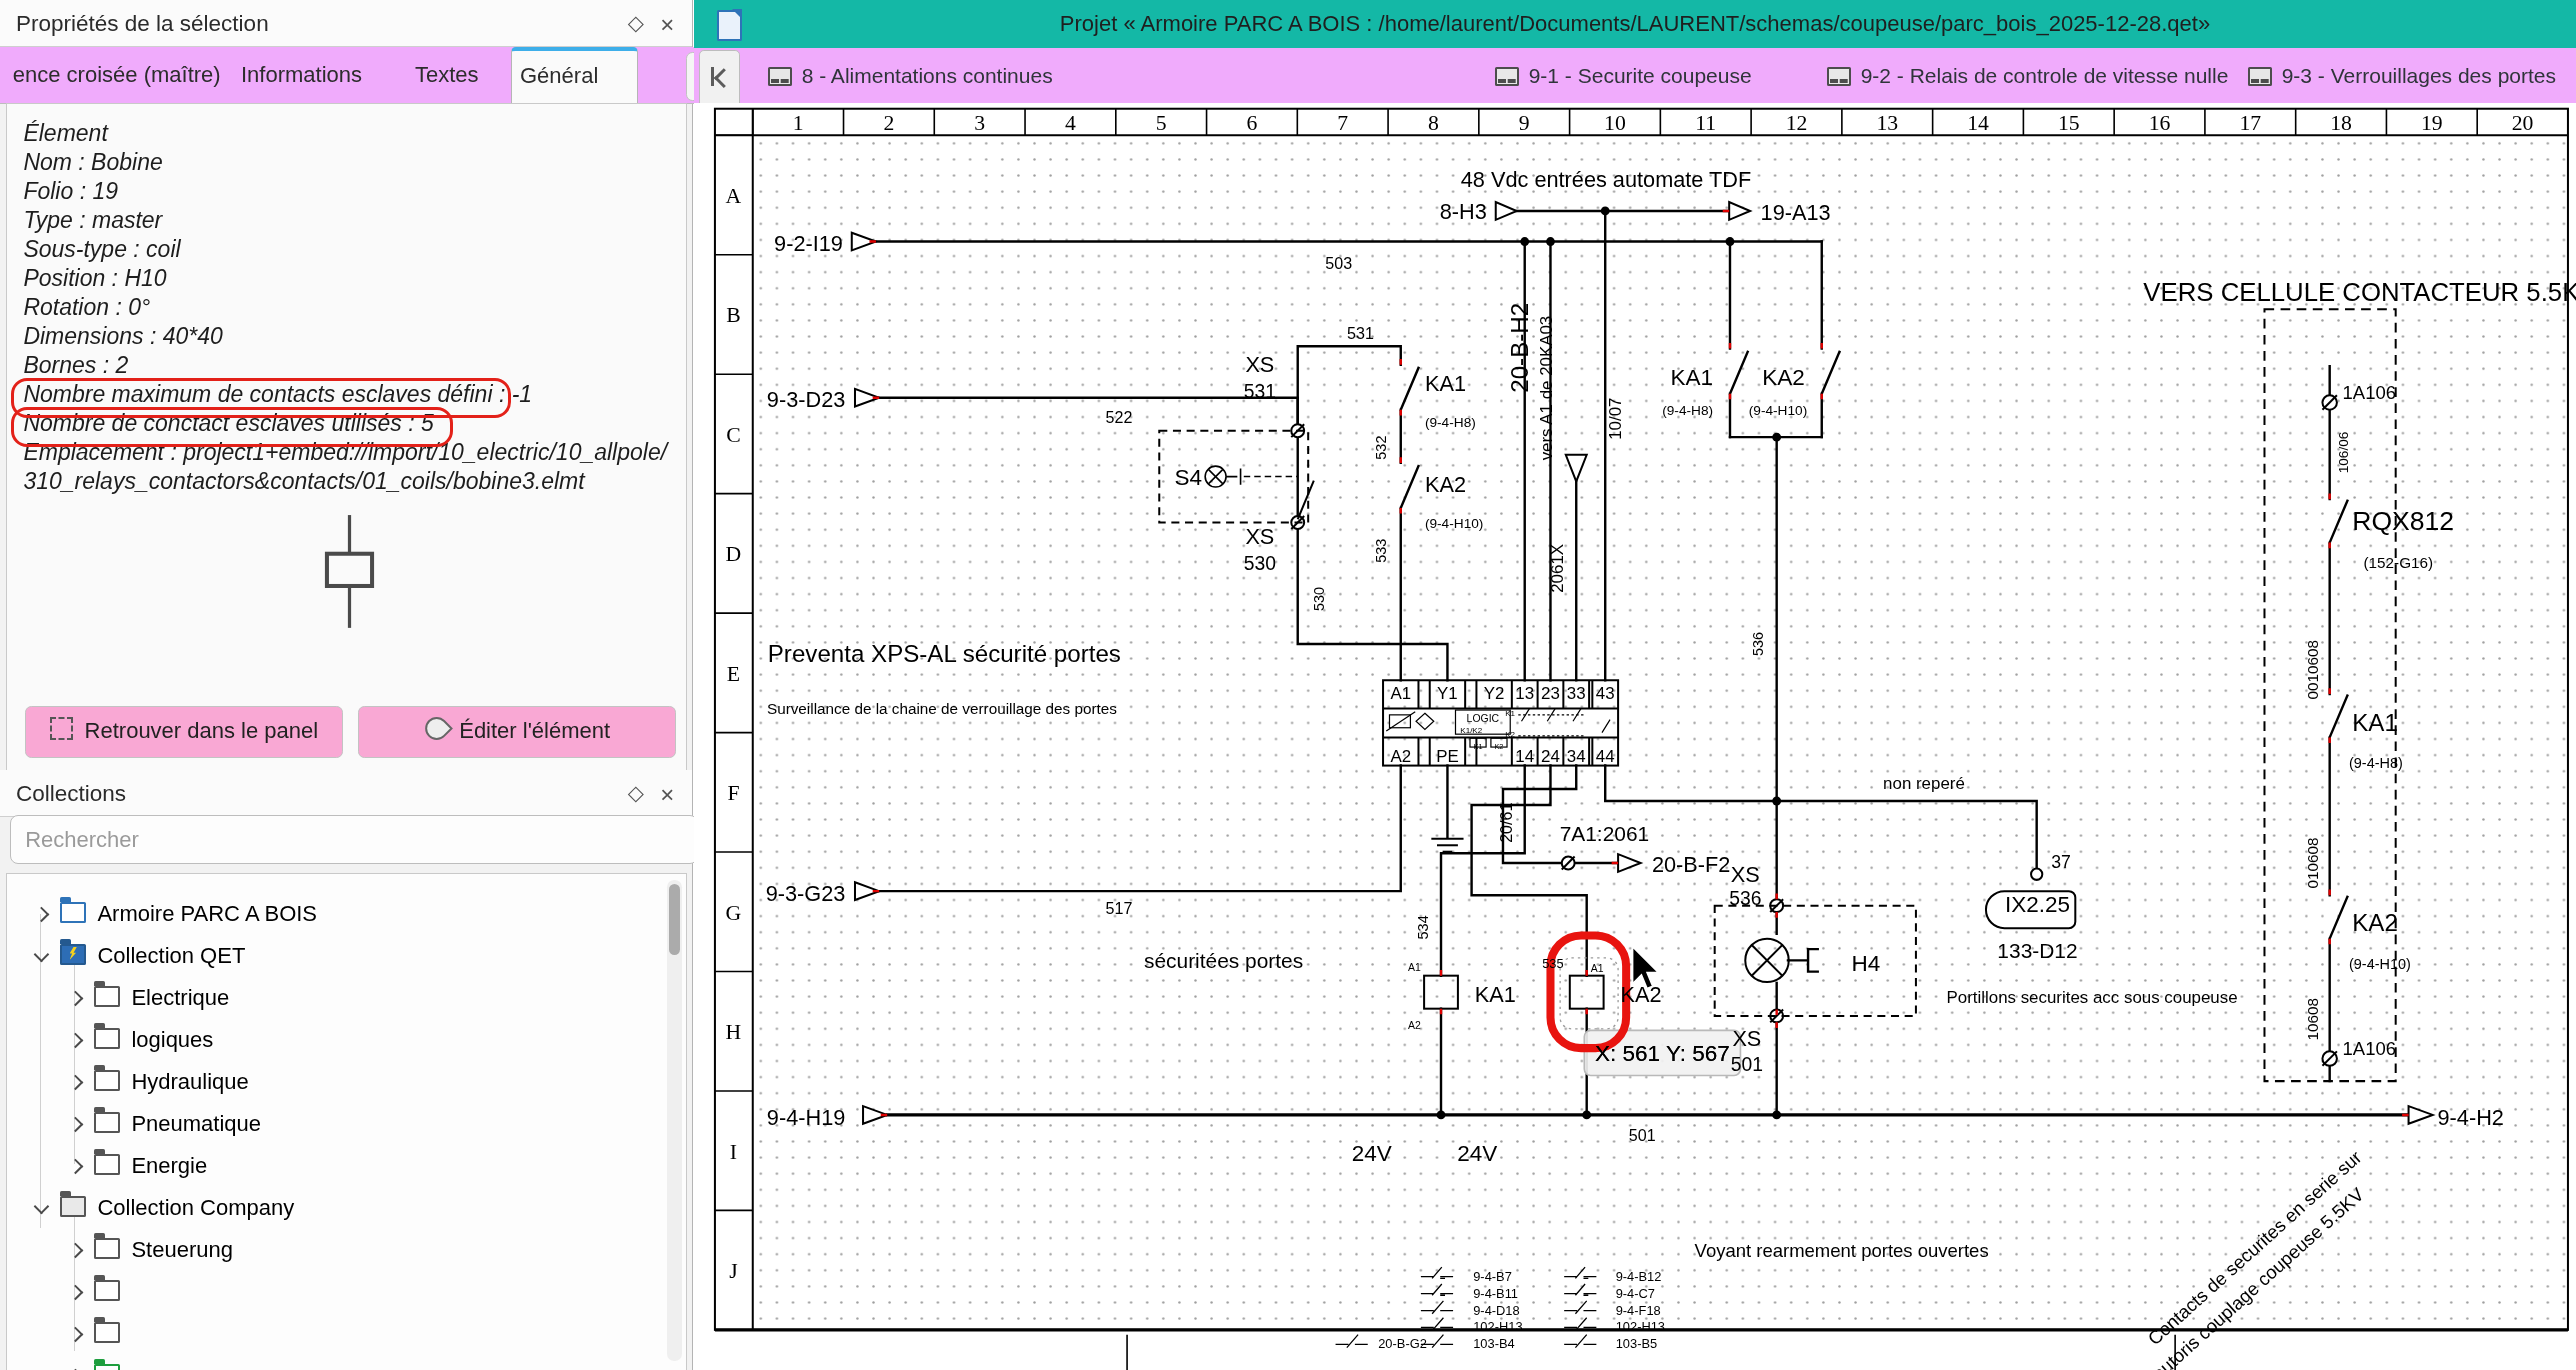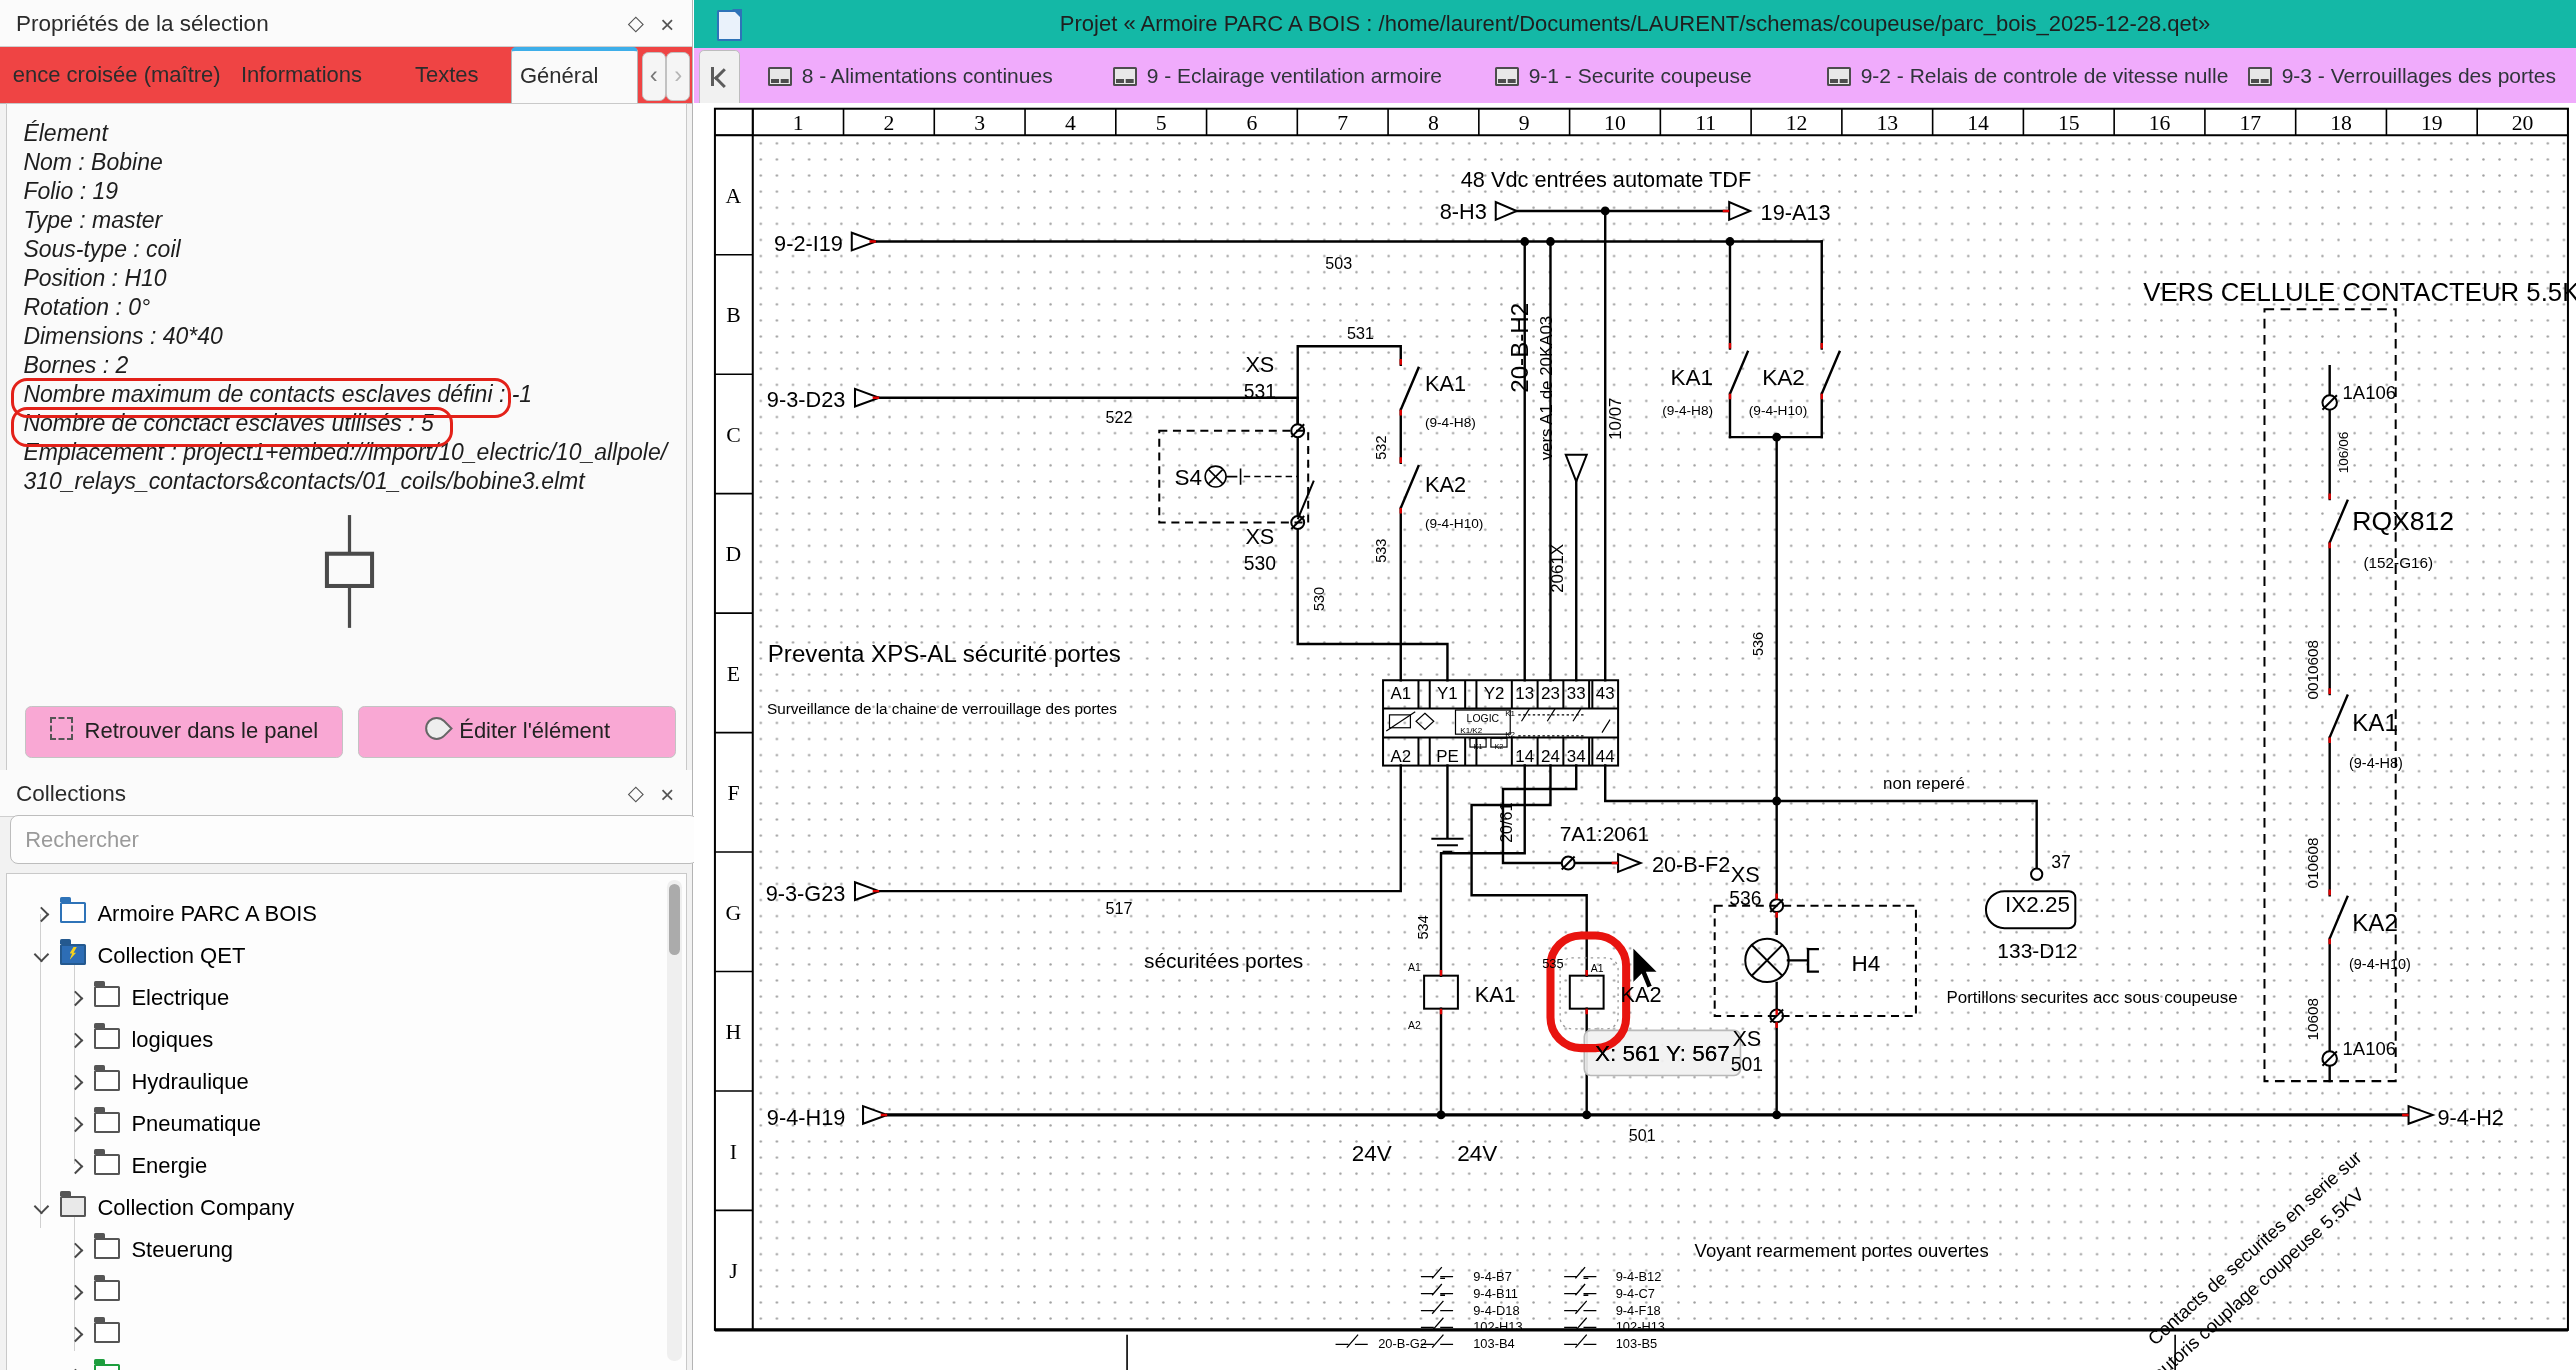--- a/index.html
+++ b/index.html
@@ -3,21 +3,21 @@
 <meta charset="utf-8">
 <style>
   html,body{margin:0;padding:0;background:#e8e8e8;font-family:"Liberation Sans",sans-serif;}
   #app{position:relative;width:2576px;height:1371px;background:#fff;overflow:hidden;}
   
   #left{position:absolute;left:0;top:0;width:692px;height:1371px;background:#f2f2f2;border-right:1.6px solid #b4b4b4;}
   .dock-header{position:absolute;left:0;width:692px;height:46px;background:#fbfbfb;border-bottom:0.8px solid #cfcfcf;}
   .dock-title{position:absolute;left:16px;top:11.3px;font-size:22.5px;color:#2b2b2b;}
   .dock-ico{position:absolute;top:11.3px;font-size:21px;color:#555;}
   
-  #ptabs{position:absolute;left:0;top:47px;width:692px;height:56px;background:#ef4444;border-bottom:0.8px solid #bdbdbd;}
+  #ptabs{position:absolute;left:0;top:47px;width:692px;height:56px;background:#f0abfc;border-bottom:0.8px solid #bdbdbd;padding-left:44px;}
   .ptab{position:absolute;top:0;height:56px;line-height:56px;font-size:22px;color:#2c2c2c;padding:0 8px;}
   .ptab.active{background:#fafafa;border-top:4px solid #3daee9;border-left:0.8px solid #b5b5b5;border-right:0.8px solid #b5b5b5;line-height:50px;border-radius:4.8px 4.8px 0 0;}
   .ptab-scroll{position:absolute;top:4.8px;width:22.5px;height:47px;background:#f5f5f5;border:0.8px solid #c2c2c2;border-radius:6.4px;color:#777;font-size:24px;text-align:center;line-height:43px;}
   #props-body{position:absolute;left:6.4px;top:103px;width:679px;height:666px;background:#fafafa;border:0.8px solid #c9c9c9;}
   .pline{position:relative;height:29px;line-height:29px;font-size:23px;color:#1d1d1d;margin-left:16px;white-space:nowrap;font-style:italic;}
   .oval{position:absolute;border:3.2px solid #e32119;border-radius:16px;pointer-events:none;}
   #coilprev{position:absolute;left:286px;top:403px;}
   .pbtn{position:absolute;top:602px;height:50px;background:#f9a8d4;border:0.8px solid #c3c3c3;border-radius:6.4px;font-size:22px;color:#222;text-align:center;line-height:48px;}
   .pbtn .bico{display:inline-block;width:19.3px;height:19.3px;vertical-align:-2.4px;margin-right:11.3px;}
   .bico.sel{border:2.4px dashed #555;}
@@ -186,21 +186,20 @@
   <div id="titlebar">
     <span class="docico"></span>
     <span class="wtitle">Projet « Armoire PARC A BOIS : /home/laurent/Documents/LAURENT/schemas/coupeuse/parc_bois_2025-12-28.qet»</span>
   </div>
   <div id="qtabs">
     <div id="qnav">
         <span class="bar"></span>
         <span class="ch"></span>
       </div>
     <span class="qtab" style="left:74px;"><span class="folio-ico"></span><span>8 - Alimentations continues</span></span>
-    <span class="qtab" style="left:419px;"><span class="folio-ico"></span><span>9 - Eclairage  ventilation armoire</span></span>
     <span class="qtab" style="left:801px;"><span class="folio-ico"></span><span>9-1 - Securite coupeuse</span></span>
     <span class="qtab" style="left:1133px;"><span class="folio-ico"></span><span>9-2 - Relais de controle de vitesse nulle</span></span>
     <span class="qtab" style="left:1554px;"><span class="folio-ico"></span><span>9-3 - Verrouillages des portes</span></span>
   </div>
 
   <div id="canvas">
   <svg id="schema" width="1882" height="1268" viewBox="862 128 2338 1575">
     <defs>
       <pattern id="dots" x="935" y="168" width="20" height="20" patternUnits="userSpaceOnUse">
         <circle cx="10" cy="10" r="1.5" fill="#9e9e9e"></circle>

